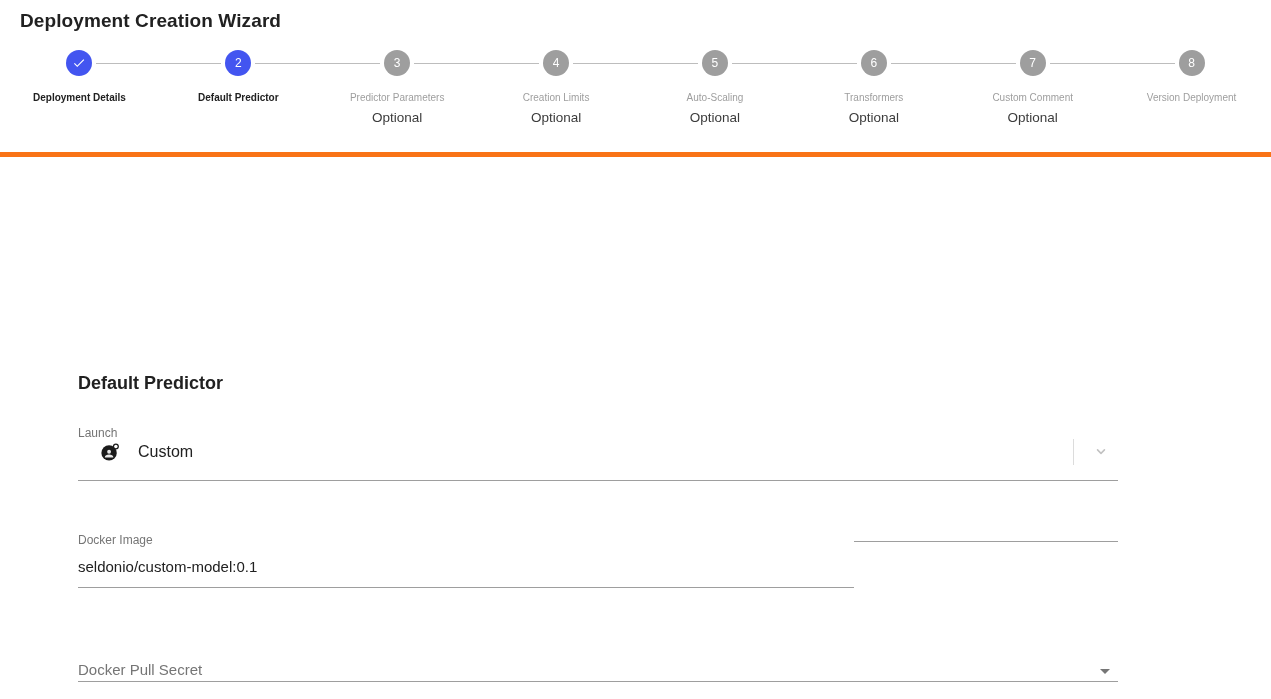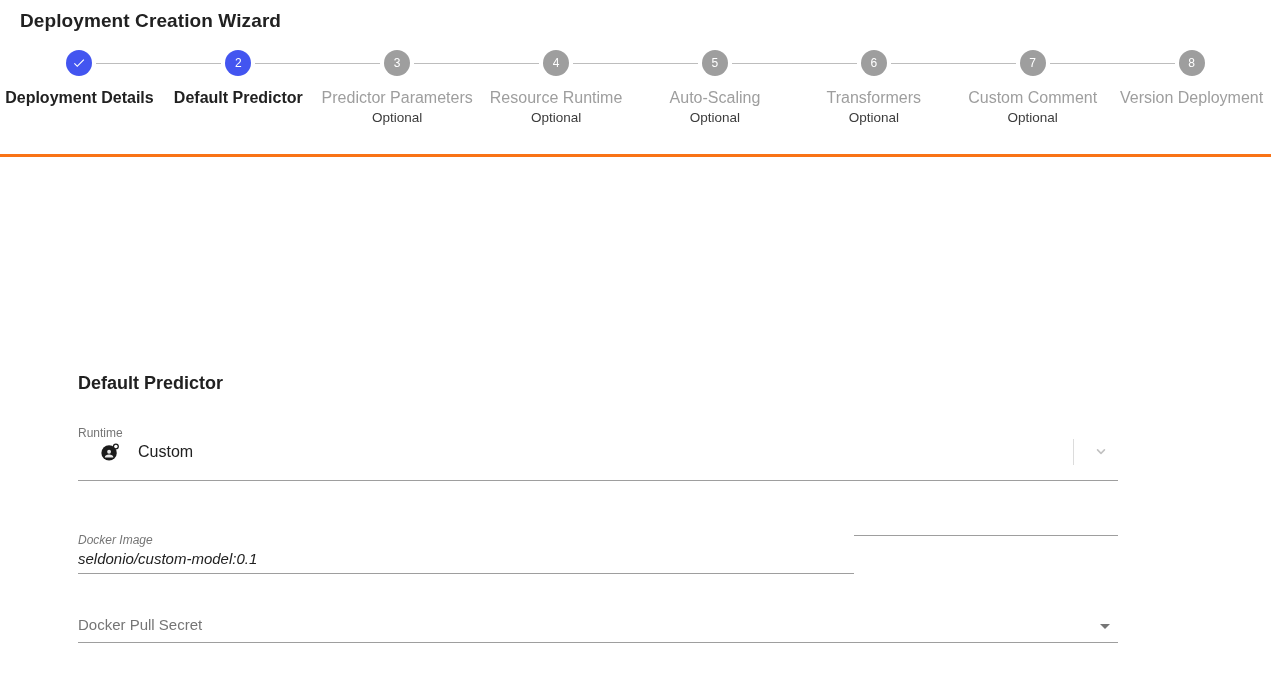--- a/index.html
+++ b/index.html
@@ -10,21 +10,21 @@
     font-family: "Liberation Sans", sans-serif;
     color: #212121;
     overflow: hidden;
   }
 
   
   .wizard-header {
     position: relative;
     width: 1271px;
     height: 157px;
-    border-bottom: 3px solid #f97316;
+    border-bottom: 5px solid #f97316;
     background: #ffffff;
   }
   .wizard-title {
     position: absolute;
     left: 20px; top: 10px;
     font-size: 19px;
     font-weight: bold;
     letter-spacing: 0.1px;
     color: #212121;
   }
@@ -57,21 +57,21 @@
     justify-content: center;
     position: relative;
     z-index: 2;
     line-height: 1;
   }
   .step.active .step-circle,
   .step.done .step-circle { background: #4355f0; }
   .step-circle svg { display: block; }
   .step-label {
     margin-top: 12px;
-    font-size: 16px;
+    font-size: 10px;
     color: #9e9e9e;
     text-align: center;
     white-space: nowrap;
     line-height: 20px;
   }
   .step.active .step-label,
   .step.done .step-label {
     color: #212121;
     font-weight: bold;
   }
@@ -164,28 +164,27 @@
     display: flex; align-items: center; justify-content: center;
   }
 
   
   .row2 {
     display: flex;
     margin-top: 51px;
   }
   .col-left  { width: 776px; }
   .col-right { width: 264px; }
-  .text-field { padding-bottom: 3px; font-style: italic; }
-  .text-field .field-value { }
+  .text-field { padding-bottom: 9px; }
+  .text-field .field-value { margin-top: 8px; }
 
   
   .select-field {
-    margin-top: 40px;
-    position: relative;
-    padding-bottom: 6px;
+    margin-top: 71px;
+    position: relative;
     display: flex;
     align-items: flex-end;
   }
   .select-field .field-placeholder { flex: 1 1 auto; }
   .select-arrow {
     width: 0; height: 0;
     border-left: 5px solid transparent;
     border-right: 5px solid transparent;
     border-top: 5px solid #767676;
     margin-bottom: 7px;
@@ -224,21 +223,21 @@
       <div class="connector right"></div>
       <div class="step-circle">3</div>
       <div class="step-label">Predictor Parameters</div>
       <div class="step-optional">Optional</div>
     </div>
 
     <div class="step">
       <div class="connector left"></div>
       <div class="connector right"></div>
       <div class="step-circle">4</div>
-      <div class="step-label">Resource Runtime</div>
+      <div class="step-label">Creation Limits</div>
       <div class="step-optional">Optional</div>
     </div>
 
     <div class="step">
       <div class="connector left"></div>
       <div class="connector right"></div>
       <div class="step-circle">5</div>
       <div class="step-label">Auto-Scaling</div>
       <div class="step-optional">Optional</div>
     </div>
@@ -269,21 +268,21 @@
   </div>
 </div>
 
 <div class="content">
 
   <div class="section-title">Default Predictor</div>
 
   <div class="form">
 
     <div class="runtime-field">
-      <div class="field-label">Runtime</div>
+      <div class="field-label">Launch</div>
       <div class="runtime-row field-underline">
         <span class="runtime-icon">
           <svg width="22" height="22" viewBox="0 0 24 24" aria-hidden="true">
             <circle cx="11" cy="13" r="8.4" fill="#1b1b1b"></circle>
             <path d="M11 9.6a2.1 2.1 0 1 0 0 4.2 2.1 2.1 0 0 0 0-4.2zm0 5.2c-2.4 0-4.6 1.2-4.6 2.7v.6h9.2v-.6c0-1.5-2.2-2.7-4.6-2.7z" fill="#e8e8e8"></path>
             <circle cx="18.4" cy="5.9" r="3.3" fill="#1b1b1b"></circle>
             <circle cx="18.4" cy="5.9" r="1.9" fill="#ffffff"></circle>
           </svg>
         </span>
         <span class="runtime-value">Custom</span>

